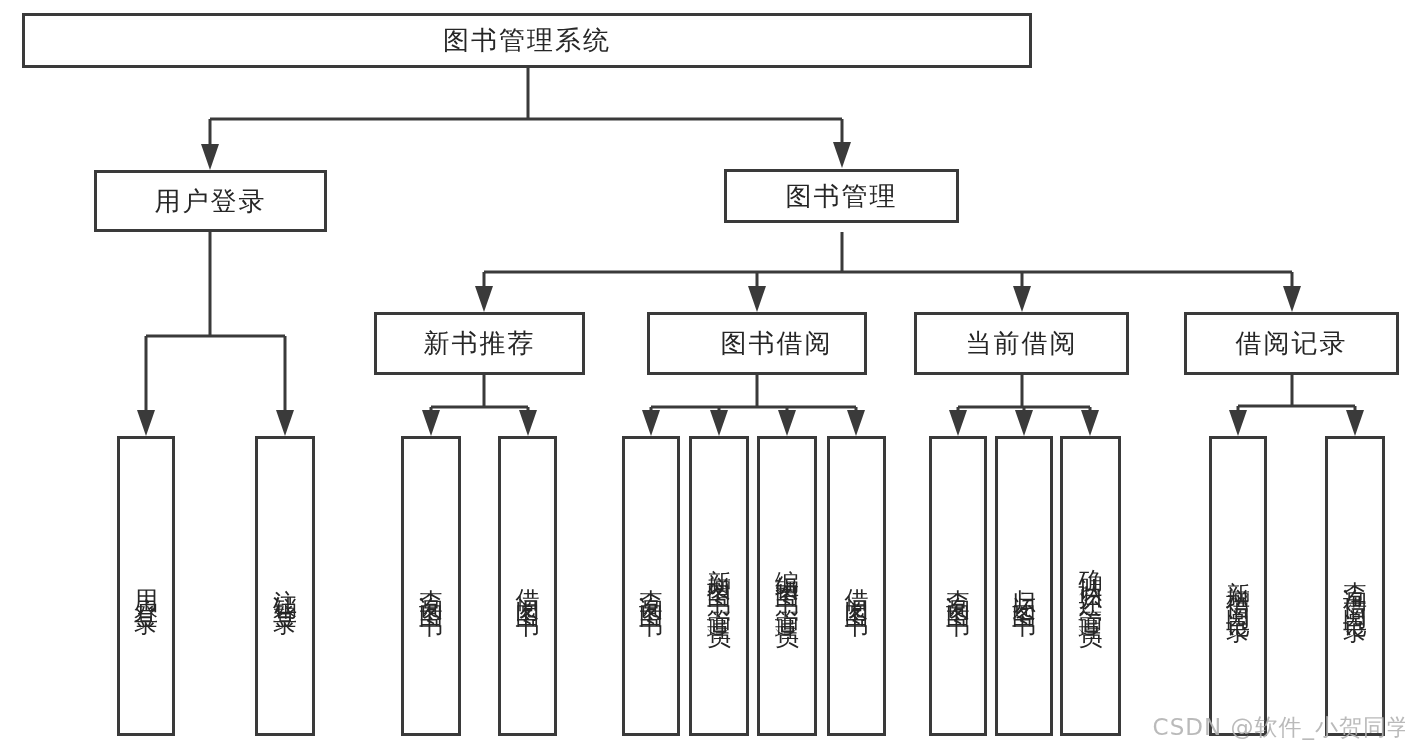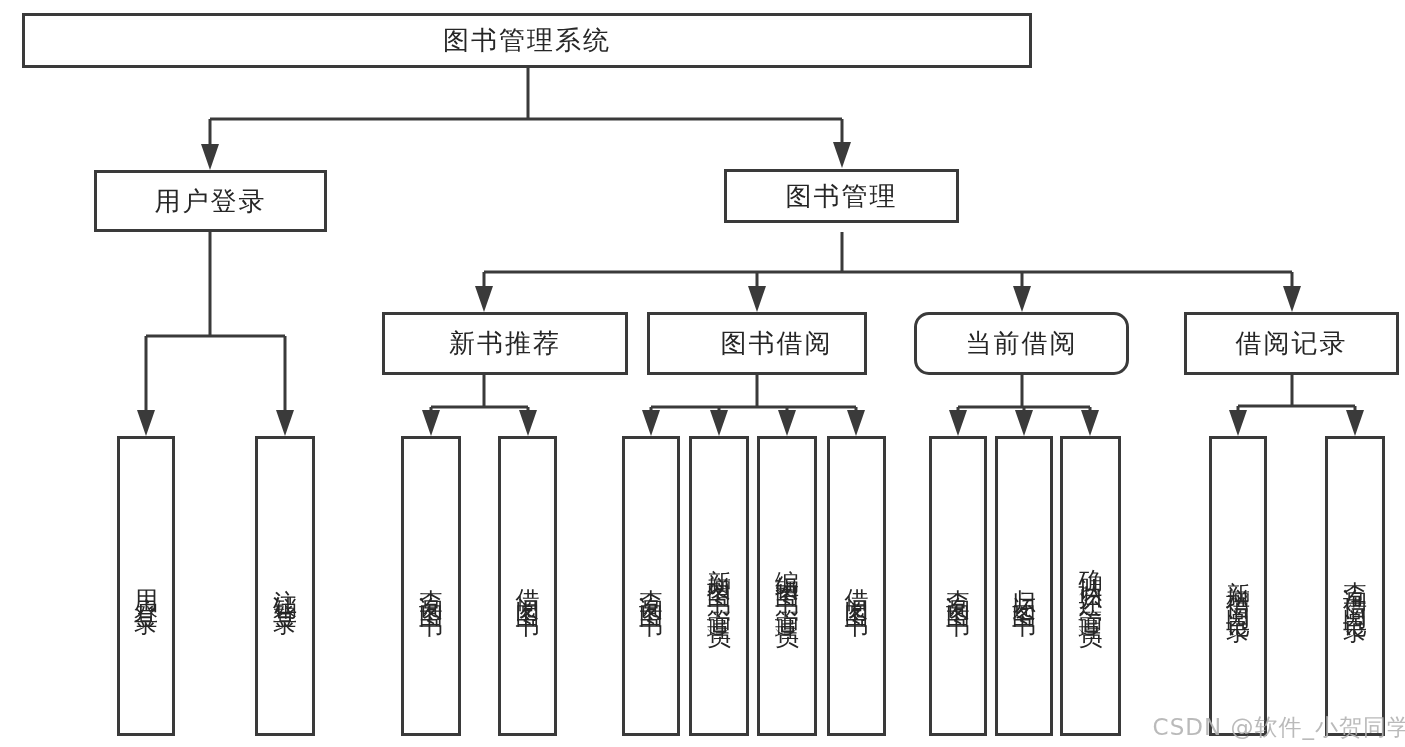--- a/index.html
+++ b/index.html
@@ -68,23 +68,23 @@
       <polygon points="1217,410 1235,410 1226,436"></polygon>
       <polygon points="1334,410 1352,410 1343,436"></polygon>
     </g>
   </svg>
 
   <div class="node hnode" style="left:10px; top:13px; width:1010px; height:55px;">图书管理系统</div>
 
   <div class="node hnode" style="left:82px; top:170px; width:233px; height:62px;">用户登录</div>
   <div class="node hnode" style="left:712px; top:169px; width:235px; height:54px;">图书管理</div>
 
-  <div class="node hnode" style="left:362px; top:312px; width:246px; height:63px;margin-left:8px;">新书推荐</div>
+  <div class="node hnode" style="left:362px; top:312px; width:211px; height:63px;">新书推荐</div>
   <div class="node hnode" style="left:635px; top:312px; width:220px; height:63px;padding-left:39px;">图书借阅</div>
-  <div class="node hnode" style="left:902px; top:312px; width:215px; height:63px;border-radius:15px;">当前借阅</div>
+  <div class="node hnode" style="left:902px; top:312px; width:215px; height:63px;">当前借阅</div>
   <div class="node hnode" style="left:1172px; top:312px; width:215px; height:63px;">借阅记录</div>
 
   <div class="node vnode" style="left:105px; top:436px; width:58px; height:300px;">用户登录</div>
   <div class="node vnode" style="left:243px; top:436px; width:60px; height:300px;">注销登录</div>
 
   <div class="node vnode" style="left:389px; top:436px; width:60px; height:300px;">查询图书</div>
   <div class="node vnode" style="left:486px; top:436px; width:59px; height:300px;">借阅图书</div>
 
   <div class="node vnode" style="left:610px; top:436px; width:58px; height:300px;">查询图书</div>
   <div class="node vnode" style="left:677px; top:436px; width:60px; height:300px;">新增图书（管理员）</div>

